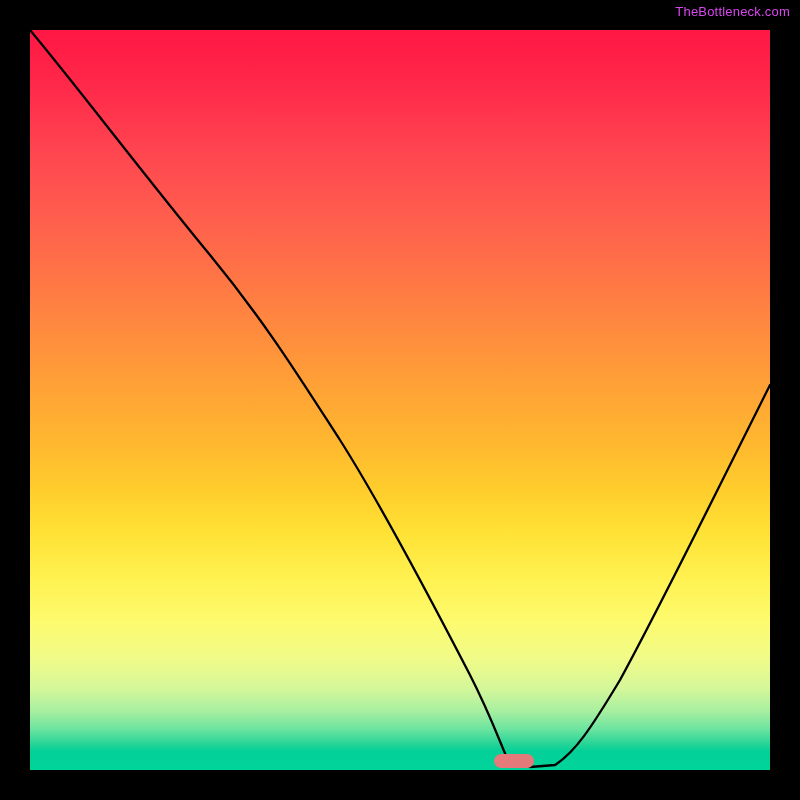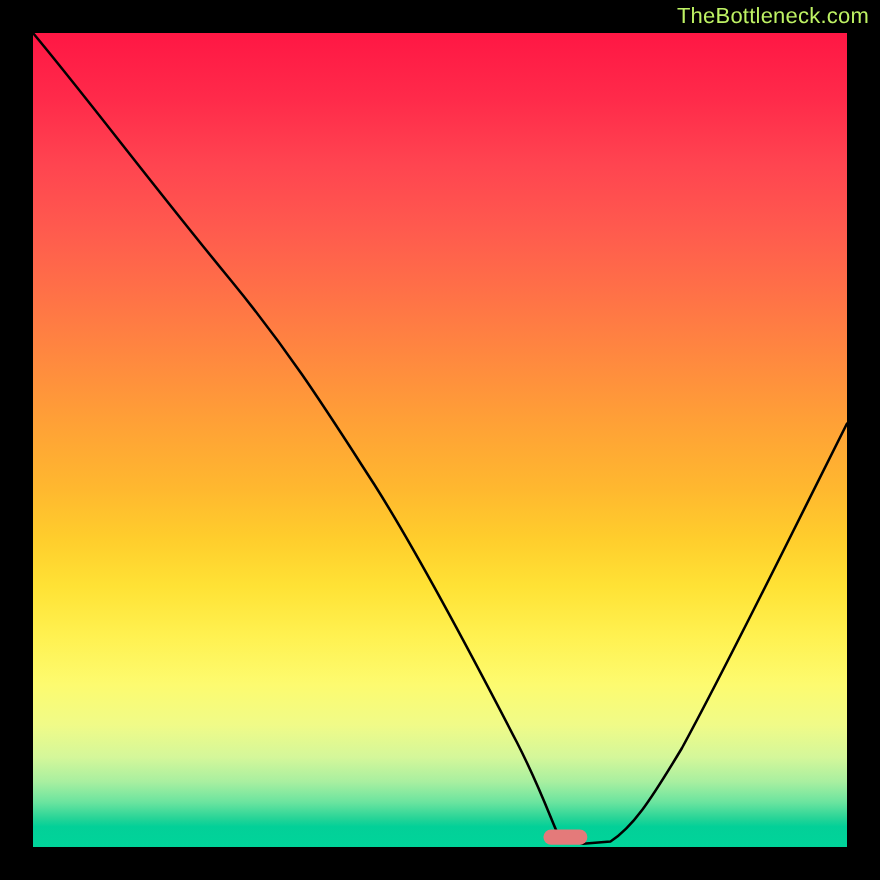--- a/index.html
+++ b/index.html
@@ -14,22 +14,22 @@
   .frame {
     position: relative;
     width: 800px;
     height: 800px;
     background: #000;
   }
   .watermark {
     position: absolute;
     top: 4px;
     right: 10px;
-    color: #bef264;
-    font-size: 20px;
+    color: #d946ef;
+    font-size: 13px;
     font-weight: 500;
     letter-spacing: 0.2px;
     user-select: none;
   }
   .plot {
     position: absolute;
     left: 30px;   
     top: 30px;
     width: 740px;
     height: 740px;

